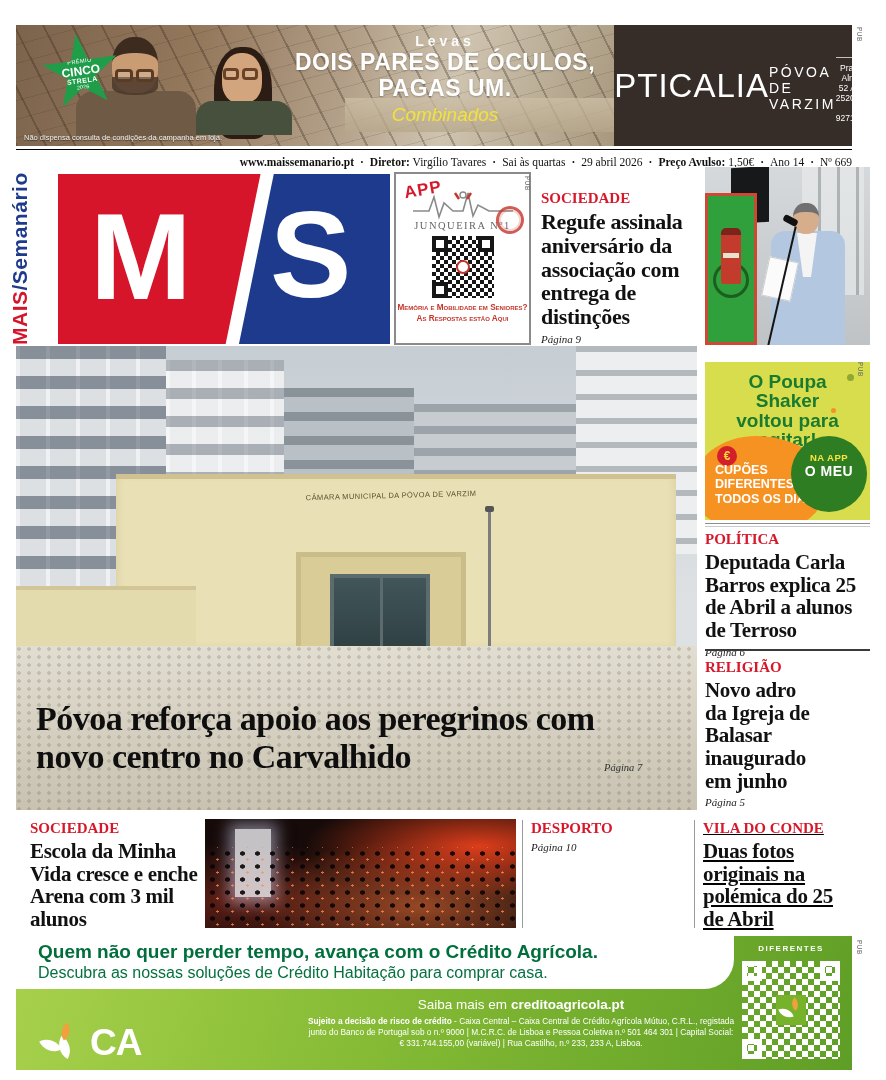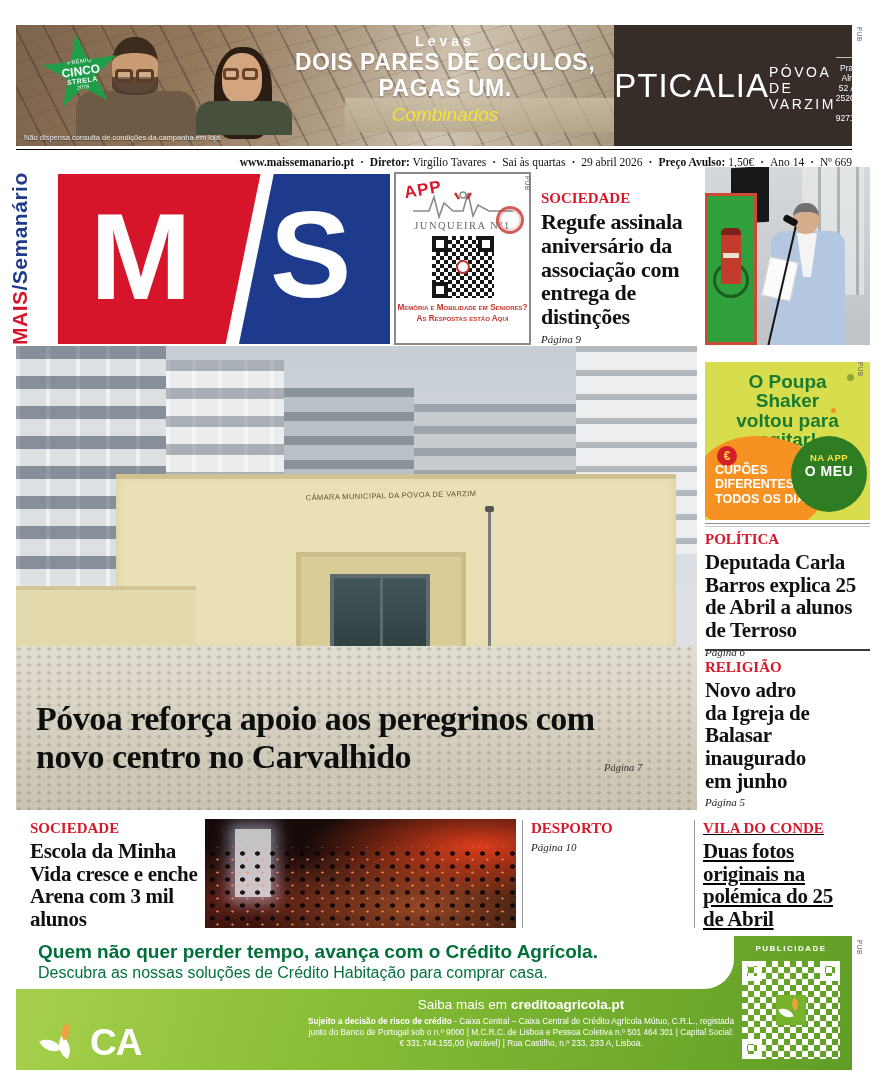--- a/index.html
+++ b/index.html
@@ -366,21 +366,21 @@
     </div>
     <div class="ca-logo">
       <div class="ca-leaf">
           <span class="l1"></span>
           <span class="l2"></span>
           <span class="l3"></span>
         </div>
       <div class="ca-initials">CA</div>
     </div>
     <div class="ca-right">
-      <div class="ca-publicidade">PUBLICIDADE</div>
+      <div class="ca-publicidade">DIFERENTES</div>
       <div class="qr-ca">
         <div class="qr-c tl"></div>
         <div class="qr-c tr"></div>
         <div class="qr-c bl"></div>
         <div class="qr-ca-mid">
             <span class="l1"></span>
             <span class="l2"></span>
           </div>
       </div>
     </div>

